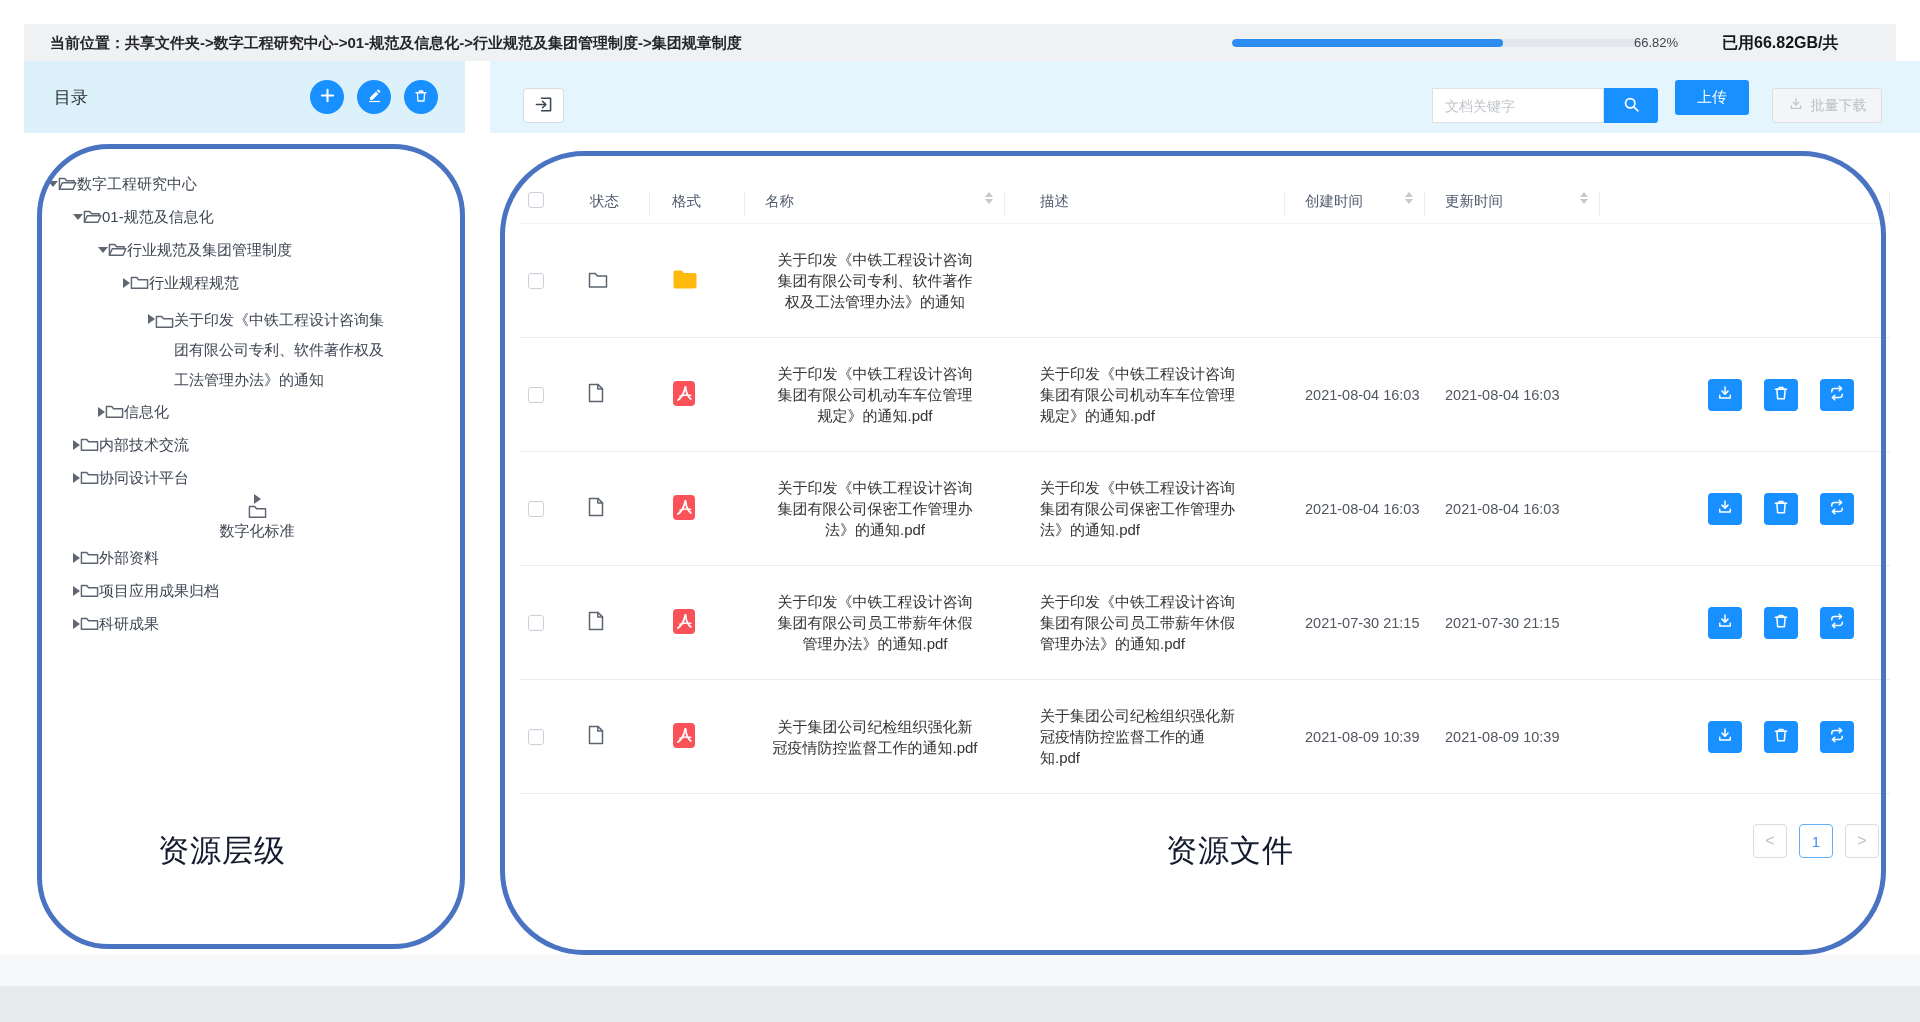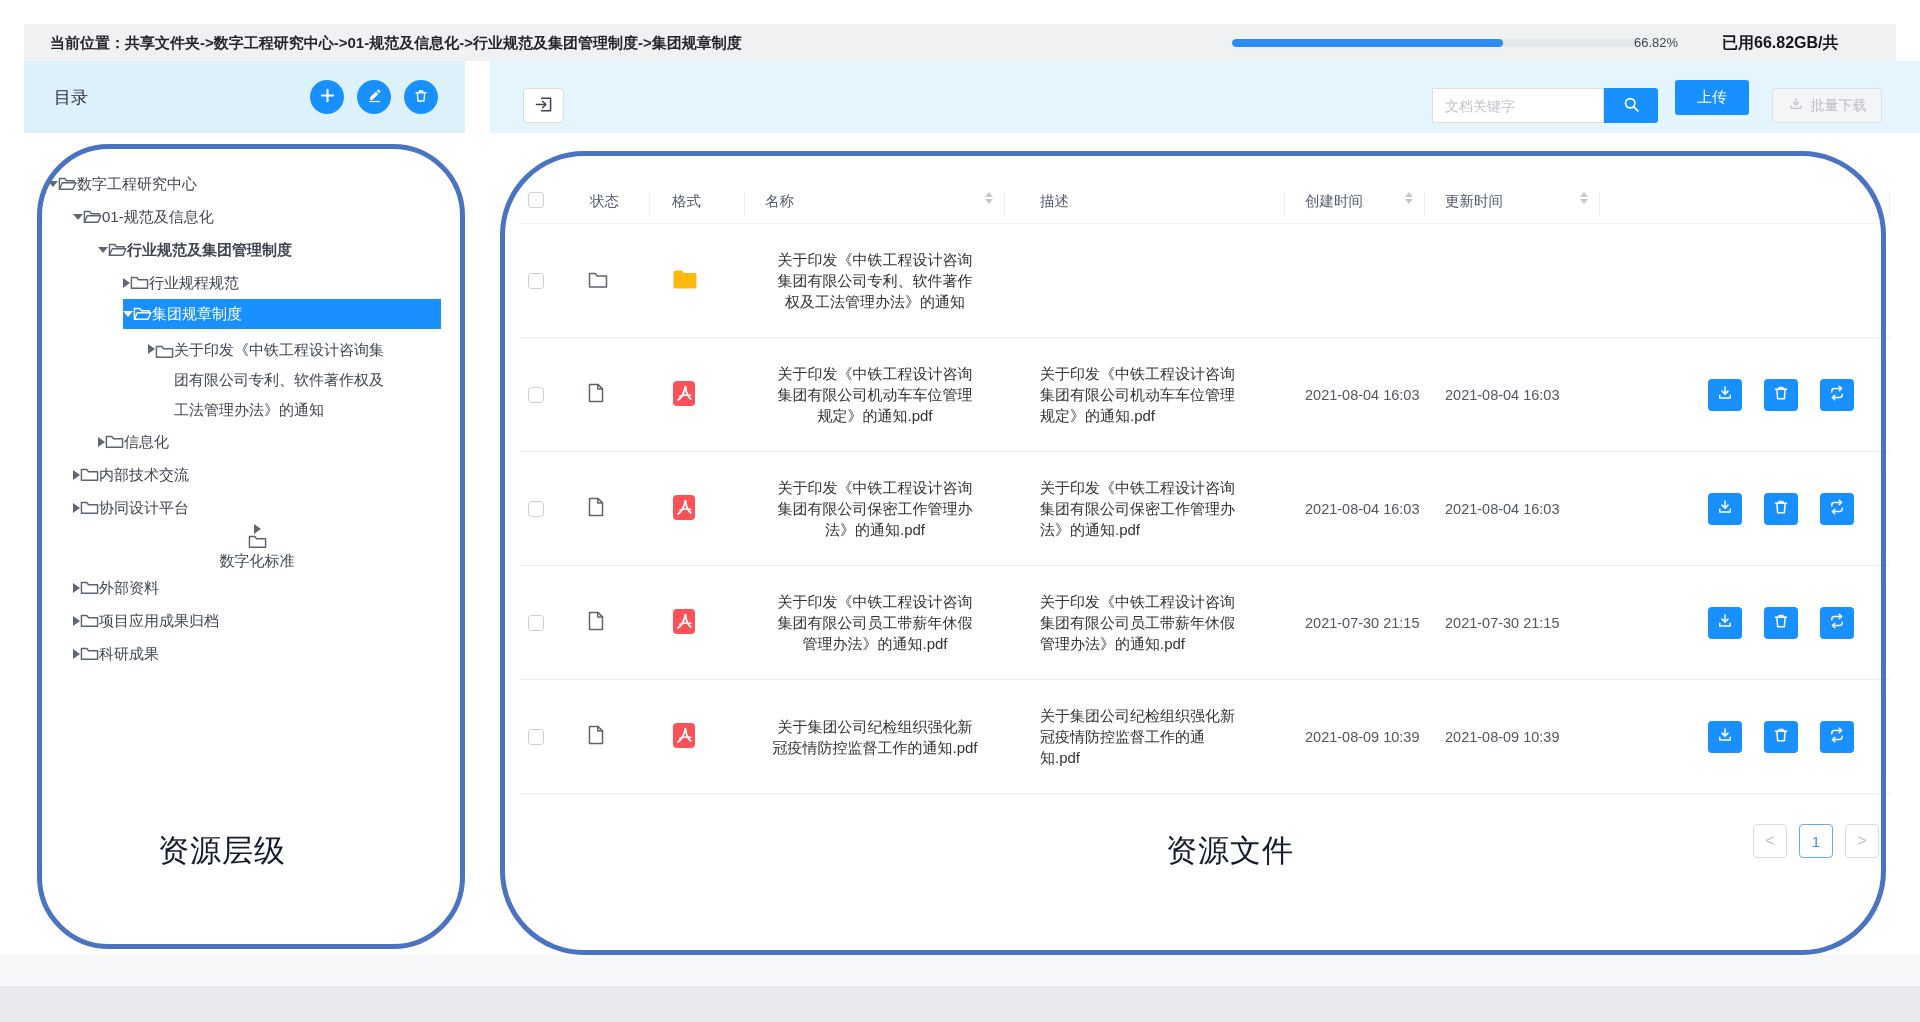--- a/index.html
+++ b/index.html
@@ -139,48 +139,38 @@
       <div class="tree-row" style="margin-left: 49px;">
         <span class="caret expanded"></span>
         <span class="node-icon">
           <svg width="19" height="16" viewBox="0 0 20 16">
             <path d="M1.5 13.5V2.2h5.6l1.9 2.4H17V6" fill="none" stroke="#5c6470" stroke-width="1.5" stroke-linecap="round" stroke-linejoin="round"></path>
             <path d="M1.5 13.5l3-6.8h14.3l-3 6.8z" fill="none" stroke="#5c6470" stroke-width="1.5" stroke-linecap="round" stroke-linejoin="round"></path>
           </svg>
         </span>
         <span class="node-label">01-规范及信息化</span>
       </div>
-      <div class="tree-row" style="margin-left: 74px; font-weight: bold;">
+      <div class="tree-row" style="margin-left: 74px;">
         <span class="caret expanded"></span>
         <span class="node-icon">
           <svg width="19" height="16" viewBox="0 0 20 16">
             <path d="M1.5 13.5V2.2h5.6l1.9 2.4H17V6" fill="none" stroke="#5c6470" stroke-width="1.5" stroke-linecap="round" stroke-linejoin="round"></path>
             <path d="M1.5 13.5l3-6.8h14.3l-3 6.8z" fill="none" stroke="#5c6470" stroke-width="1.5" stroke-linecap="round" stroke-linejoin="round"></path>
           </svg>
         </span>
         <span class="node-label">行业规范及集团管理制度</span>
       </div>
       <div class="tree-row" style="margin-left: 99px;">
         <span class="caret collapsed"></span>
         <span class="node-icon">
           <svg width="19" height="16" viewBox="0 0 20 16">
             <path d="M1.5 2.2h5.6l1.9 2.4h9.5v9H1.5z" fill="none" stroke="#5c6470" stroke-width="1.5" stroke-linecap="round" stroke-linejoin="round"></path>
           </svg>
         </span>
         <span class="node-label">行业规程规范</span>
-      </div>
-      <div class="tree-row selected" style="margin-left: 99px;">
-        <span class="caret expanded"></span>
-        <span class="node-icon">
-          <svg width="19" height="16" viewBox="0 0 20 16">
-            <path d="M1.5 13.5V2.2h5.6l1.9 2.4H17V6" fill="none" stroke="#fff" stroke-width="1.5" stroke-linecap="round" stroke-linejoin="round"></path>
-            <path d="M1.5 13.5l3-6.8h14.3l-3 6.8z" fill="none" stroke="#fff" stroke-width="1.5" stroke-linecap="round" stroke-linejoin="round"></path>
-          </svg>
-        </span>
-        <span class="node-label">集团规章制度</span>
       </div>
       <div class="tree-row wrapping" style="margin-left: 124px;">
         <span class="caret collapsed"></span>
         <span class="node-icon">
           <svg width="19" height="16" viewBox="0 0 20 16">
             <path d="M1.5 2.2h5.6l1.9 2.4h9.5v9H1.5z" fill="none" stroke="#5c6470" stroke-width="1.5" stroke-linecap="round" stroke-linejoin="round"></path>
           </svg>
         </span>
         <span class="node-label">关于印发《中铁工程设计咨询集团有限公司专利、软件著作权及工法管理办法》的通知</span>
       </div>

